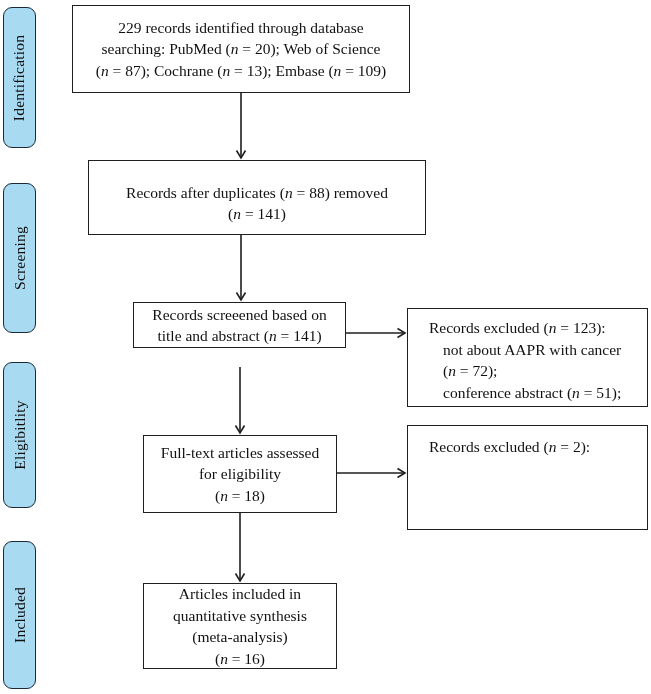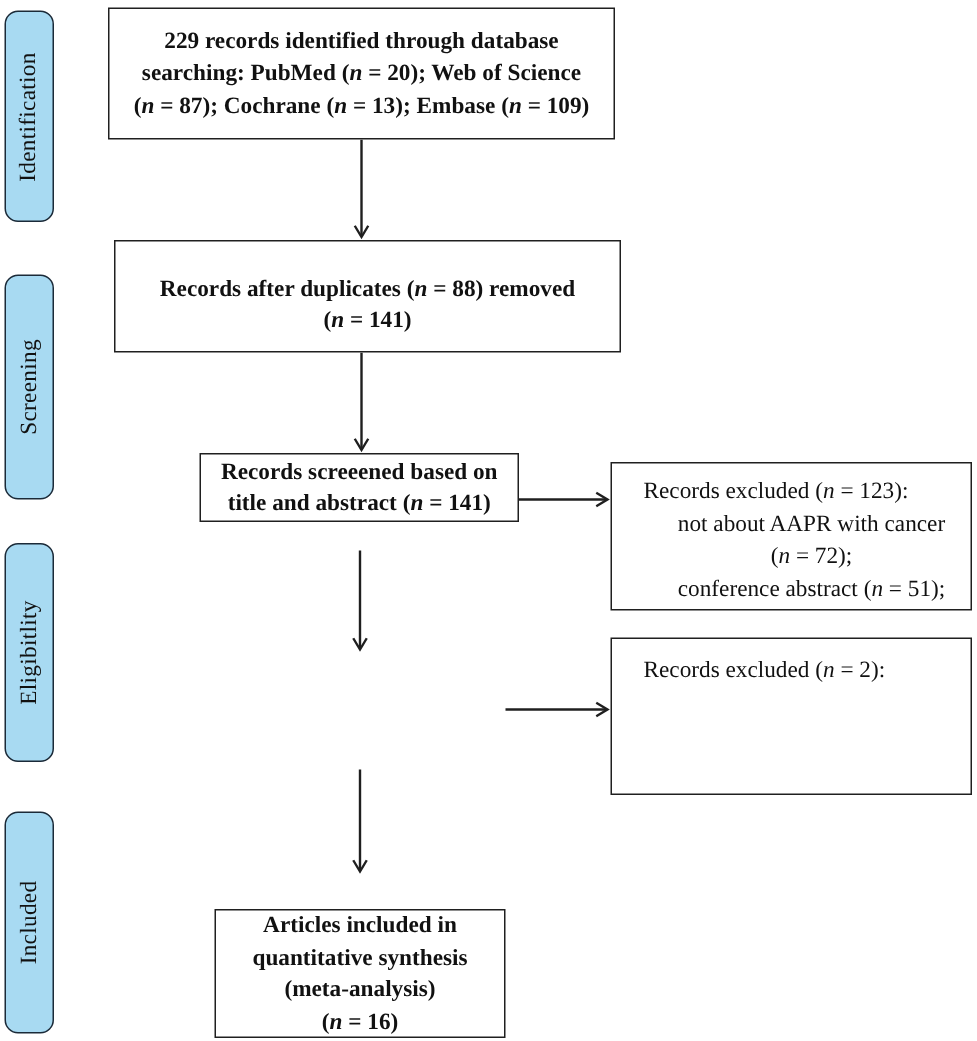--- a/index.html
+++ b/index.html
@@ -58,31 +58,30 @@
     background: #fff;
     border: 1.6px solid var(--box-border);
     font-size: 15.5px;
     line-height: 21.5px;
   }
   .box.center {
     display: flex;
     align-items: center;
     justify-content: center;
     text-align: center;
-    font-weight: bold;
   }
   .node-identified   { left: 72px;  top: 5px;   width: 338px; height: 88px; }
-  .node-deduplicated { left: 76px;  top: 160px; width: 338px; height: 75px; align-items: flex-start; padding-top: 11px; }
+  .node-deduplicated { left: 88px;  top: 160px; width: 338px; height: 75px; align-items: flex-start; padding-top: 11px; }
   .node-screened     { left: 133px; top: 302px; width: 213px; height: 46px; }
   .node-fulltext     { left: 143px; top: 435px; width: 194px; height: 78px; }
-  .node-included     { left: 143px; top: 606px; width: 194px; height: 86px; }
+  .node-included     { left: 143px; top: 583px; width: 194px; height: 86px; }
 
   .node-excluded-screening { left: 407px; top: 284px; width: 241px; height: 99px;  padding: 8px 8px 8px 21px; margin-top: 24px; }
   .node-excluded-fulltext  { left: 407px; top: 425px; width: 241px; height: 105px; padding: 10px 8px 0 21px; }
-  .excl-items { padding-left: 14px; text-align: center; }
+  .excl-items { padding-left: 14px; }
 </style>
 </head>
 <body>
 
 <div class="canvas">
 
   <svg class="connectors" width="651" height="694" viewBox="0 0 651 694" aria-hidden="true">
     <g class="arrow">
       <line x1="241" y1="93" x2="241" y2="157"></line>
       <path d="M236.5 150.5 L241 158 L245.5 150.5"></path>
@@ -132,20 +131,23 @@
 
   <div class="box center node-screened">
     <div>Records screeened based on<br>title and abstract (<i>n</i> = 141)</div>
   </div>
 
   <div class="box node-excluded-screening">
     <div class="excl-title">Records excluded (<i>n</i> = 123):</div>
     <div class="excl-items">not about AAPR with cancer<br>(<i>n</i> = 72);<br>conference abstract (<i>n</i> = 51);</div>
   </div>
 
+  <div class="box center node-fulltext">
+    <div>Full-text articles assessed<br>for eligibility<br>(<i>n</i> = 18)</div>
+  </div>
 
   <div class="box node-excluded-fulltext">
     <div class="excl-title">Records excluded (<i>n</i> = 2):</div>
   </div>
 
   <div class="box center node-included">
     <div>Articles included in<br>quantitative synthesis<br>(meta-analysis)<br>(<i>n</i> = 16)</div>
   </div>
 
 </div>

